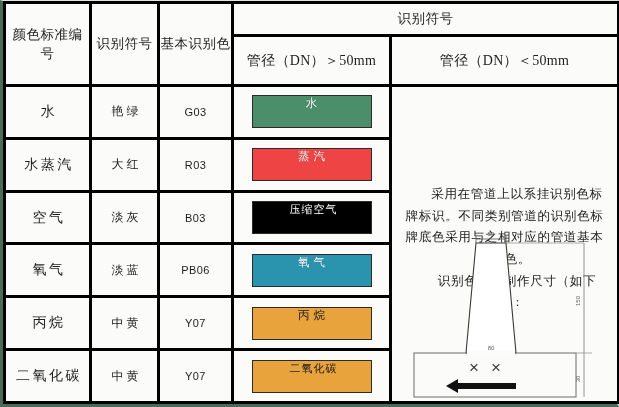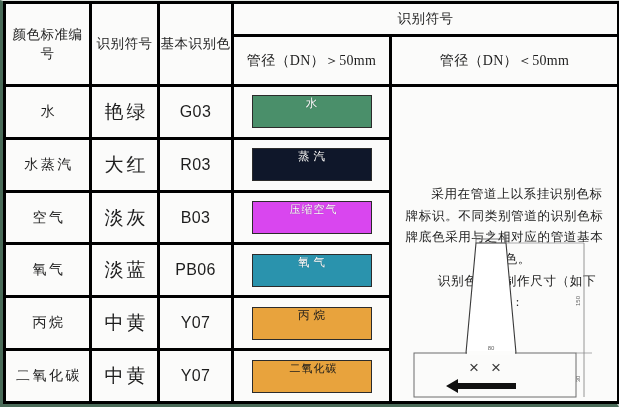--- a/index.html
+++ b/index.html
@@ -43,26 +43,26 @@
     font-size: 14px;
     letter-spacing: 0.3px;
     background: #fcfcfb;
   }
   .cell-media {
     font-size: 14px;
     letter-spacing: 2.5px;
     padding-left: 3px;
   }
   .cell-color {
-    font-size: 19px;
+    font-size: 12px;
     letter-spacing: 3px;
     padding-left: 4px;
   }
   .cell-code {
-    font-size: 16px;
+    font-size: 11px;
     font-family: "Liberation Sans", sans-serif;
     letter-spacing: 0.4px;
   }
   .cell-bar { padding: 0; }
 
   
   .bar-wrap {
     display: flex;
     align-items: center;
     justify-content: center;
@@ -201,37 +201,37 @@
           </svg>
         </td>
       </tr>
 
       <tr>
         <td class="cell-media">水蒸汽</td>
         <td class="cell-color">大红</td>
         <td class="cell-code">R03</td>
         <td class="cell-bar">
           <div class="bar-wrap">
-            <div class="bar light" style="background: #0f172a;">
+            <div class="bar light" style="background: #ef4444;">
               <span class="bar-label">蒸汽</span>
               <span class="arrow">
                 <span class="shape"></span>
               </span>
             </div>
           </div>
         </td>
       </tr>
 
       <tr>
         <td class="cell-media">空气</td>
         <td class="cell-color">淡灰</td>
         <td class="cell-code">B03</td>
         <td class="cell-bar">
           <div class="bar-wrap">
-            <div class="bar light" style="background: #d946ef;">
+            <div class="bar light" style="background: #000000;">
               <span class="bar-label tight">压缩空气</span>
               <span class="arrow">
                 <span class="shape"></span>
               </span>
             </div>
           </div>
         </td>
       </tr>
 
       <tr>

